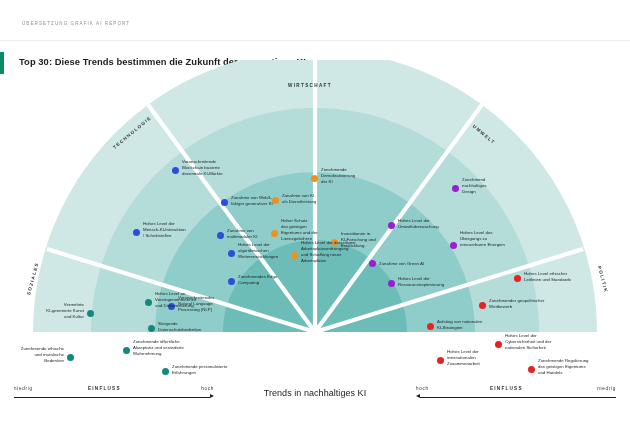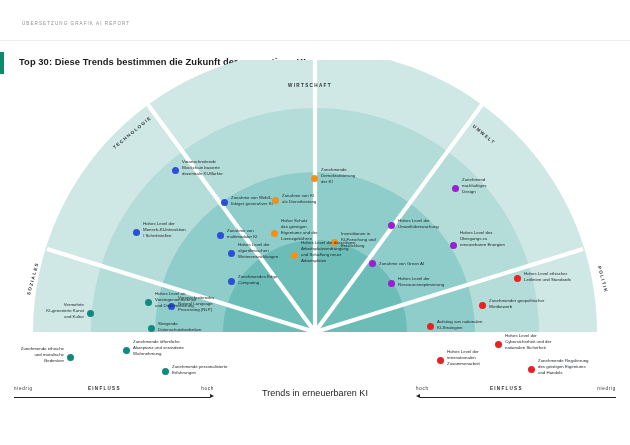--- a/index.html
+++ b/index.html
@@ -253,15 +253,15 @@
   </div>
 
   <div class="axis" style="left:416px;top:386px;width:200px;">
     <div class="cap" style="left:0;">hoch</div>
     <div class="mid" style="left:74px;">EINFLUSS</div>
     <div class="cap" style="right:0;">niedrig</div>
     <div class="line" style="left:4px;width:196px;"></div>
     <div class="arrow left" style="left:0;"></div>
   </div>
 
-  <div class="center-title">Trends in erneuerbaren KI</div>
+  <div class="center-title">Trends in nachhaltiges KI</div>
 
 </div>
 
 </body></html>

